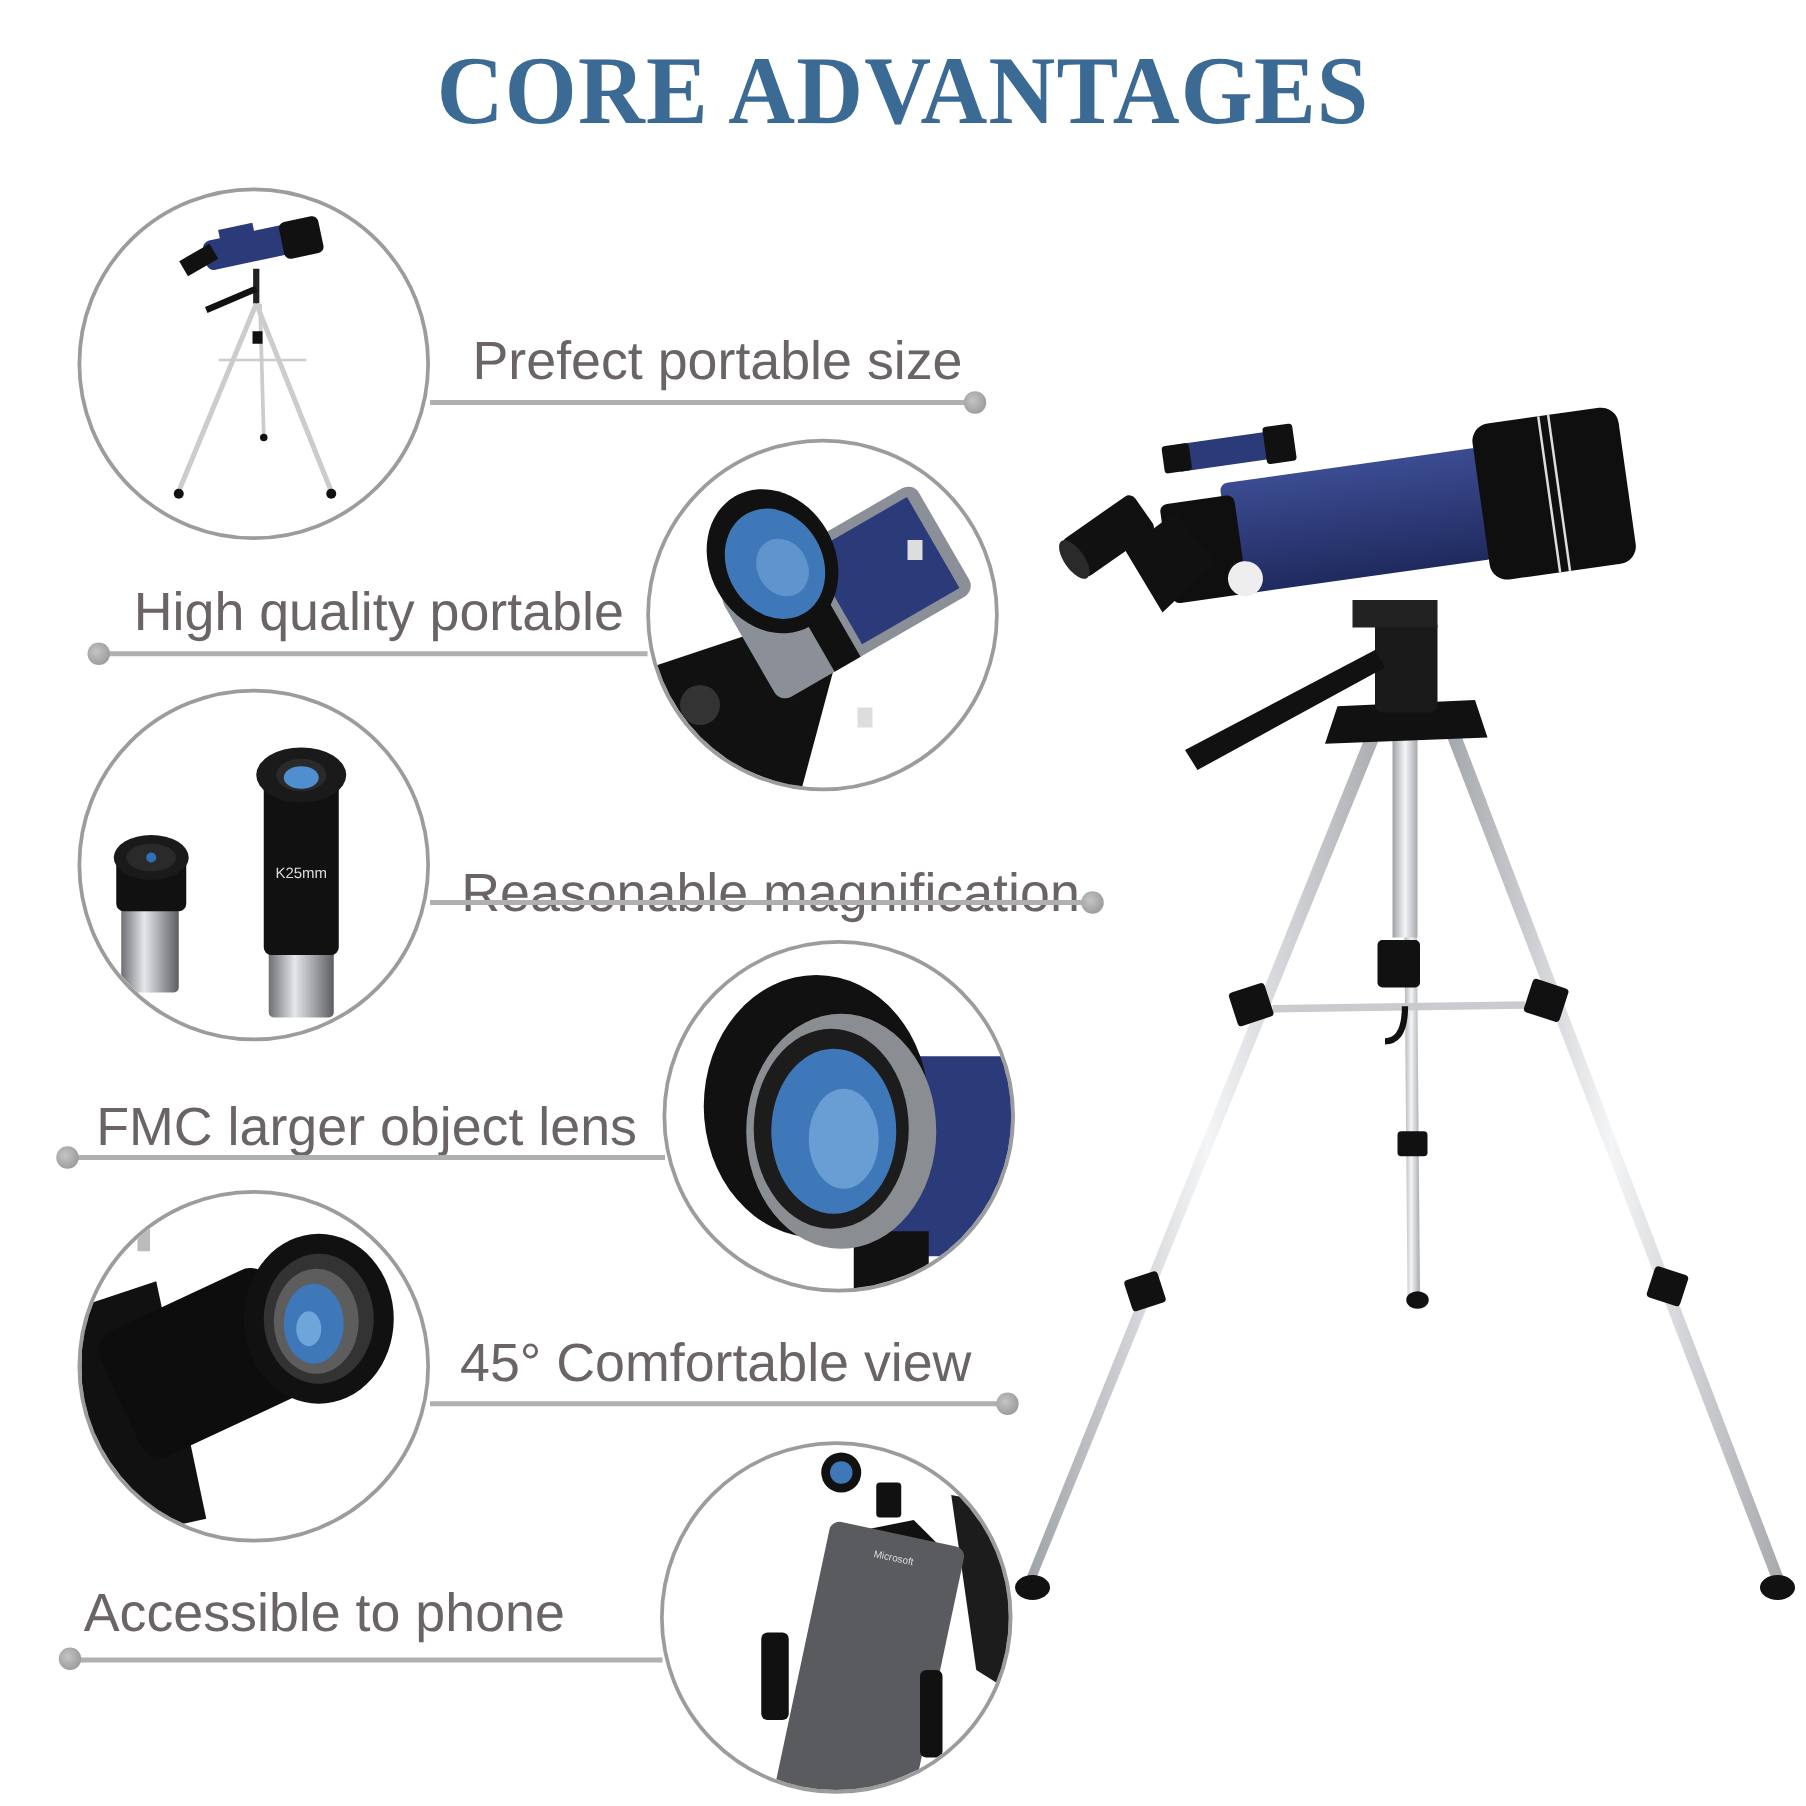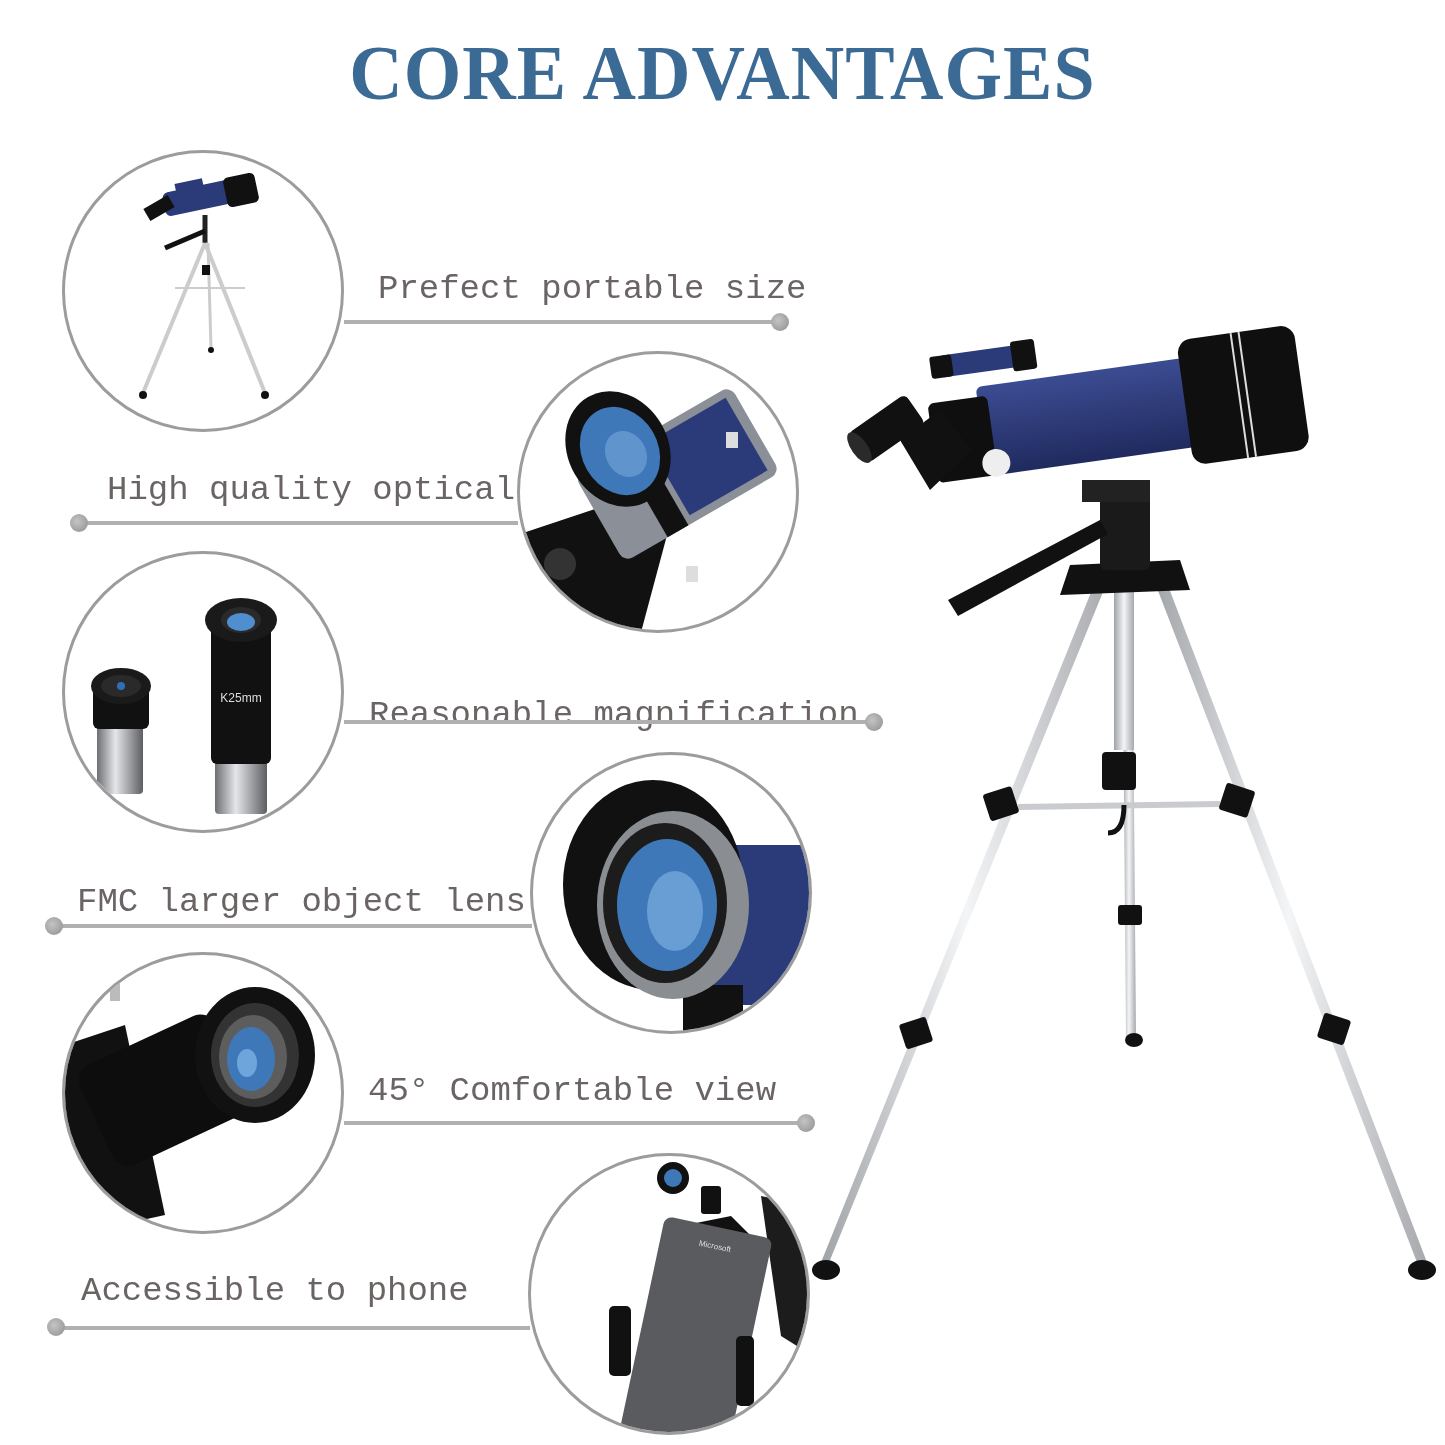--- a/index.html
+++ b/index.html
@@ -1,19 +1,19 @@
 <!DOCTYPE html>
 <html><head>
 <meta charset="utf-8">
 <style>
   html,body{margin:0;padding:0;background:#ffffff;}
   body{width:1445px;height:1445px;position:relative;overflow:hidden;font-family:"Liberation Serif","DejaVu Serif",serif;}
   .title{position:absolute;left:0;top:28px;width:1445px;text-align:center;font-family:"Liberation Serif",serif;font-weight:bold;font-size:74px;letter-spacing:1px;color:#3b6a95;line-height:90px;transform:scaleY(1.05);}
   .circle{position:absolute;border:3px solid #9c9c9c;border-radius:50%;background:#fff;overflow:hidden;box-sizing:border-box;}
-  .label{position:absolute;font-family:Liberation Mono, monospace;font-size:34px;color:#6b6464;white-space:nowrap;line-height:50px;}
+  .label{position:absolute;font-family:Liberation Sans, sans-serif;font-size:43px;color:#6b6464;white-space:nowrap;line-height:50px;}
   .line{position:absolute;height:4px;background:#b0b0b0;}
   .dot{position:absolute;width:18px;height:18px;border-radius:50%;background:radial-gradient(circle at 40% 40%,#c4c4c4,#8e8e8e);}
   svg{display:block;}
 </style>
 </head>
 <body>
 
 <div class="title">CORE ADVANTAGES</div>
 
 <div class="circle" style="left:62px;top:150px;width:282px;height:282px;">
@@ -49,21 +49,21 @@
       <rect x="150" y="88" width="90" height="84" fill="#2b3a78"></rect>
       <rect x="120" y="80" width="24" height="100" fill="#111"></rect>
     </g>
     <ellipse cx="98" cy="95" rx="50" ry="60" fill="#111" transform="rotate(-30 98 95)"></ellipse>
     <ellipse cx="100" cy="97" rx="38" ry="46" fill="#3f78b8" transform="rotate(-30 100 97)"></ellipse>
     <ellipse cx="106" cy="100" rx="20" ry="24" fill="#5f95cc" transform="rotate(-30 106 100)"></ellipse>
     <rect x="206" y="78" width="12" height="16" fill="#ddd"></rect>
     <rect x="166" y="212" width="12" height="16" fill="#ddd"></rect>
   </svg>
 </div>
-<div class="label" style="left:107px;top:465px;">High quality optical</div>
+<div class="label" style="left:107px;top:465px;">High quality portable</div>
 <div class="line" style="left:80px;top:521px;width:438px;"></div>
 <div class="dot" style="left:70px;top:514px;"></div>
 
 <div class="circle" style="left:62px;top:551px;width:282px;height:282px;">
   <svg width="282" height="282" viewBox="0 0 282 282">
     <defs>
       <linearGradient id="chrome" x1="0" x2="1">
         <stop offset="0" stop-color="#6d6f73"></stop>
           <stop offset="0.4" stop-color="#e4e6ea"></stop>
           <stop offset="1" stop-color="#5c5e62"></stop>
@@ -127,21 +127,21 @@
     <path d="M150 70 L200 60 L230 90 L140 90 Z" fill="#111"></path>
     <path d="M230 40 L282 50 L282 200 L250 180 Z" fill="#1c1c1c"></path>
     <g transform="rotate(12 170 180)">
       <rect x="110" y="70" width="110" height="230" rx="8" fill="#5a5b5e"></rect>
       <text x="165" y="92" fill="#ddd" font-size="8" text-anchor="middle" font-family="Liberation Sans, sans-serif">Microsoft</text>
     </g>
     <rect x="78" y="150" width="22" height="70" rx="5" fill="#111"></rect>
     <rect x="205" y="180" width="18" height="70" rx="5" fill="#111"></rect>
   </svg>
 </div>
-<div class="label" style="left:81px;top:1266px;">Accessible to phone</div>
+<div class="label" style="left:67px;top:1266px;">Accessible to phone</div>
 <div class="line" style="left:60px;top:1326px;width:470px;"></div>
 <div class="dot" style="left:47px;top:1318px;"></div>
 
 <div style="position:absolute;left:800px;top:320px;width:645px;height:1000px;">
   <svg width="645" height="1000" viewBox="0 0 645 1000">
     <defs>
       <linearGradient id="leg" x1="0" x2="1">
         <stop offset="0" stop-color="#9fa2a6"></stop>
           <stop offset="0.5" stop-color="#f4f5f7"></stop>
           <stop offset="1" stop-color="#a6a8ac"></stop>

